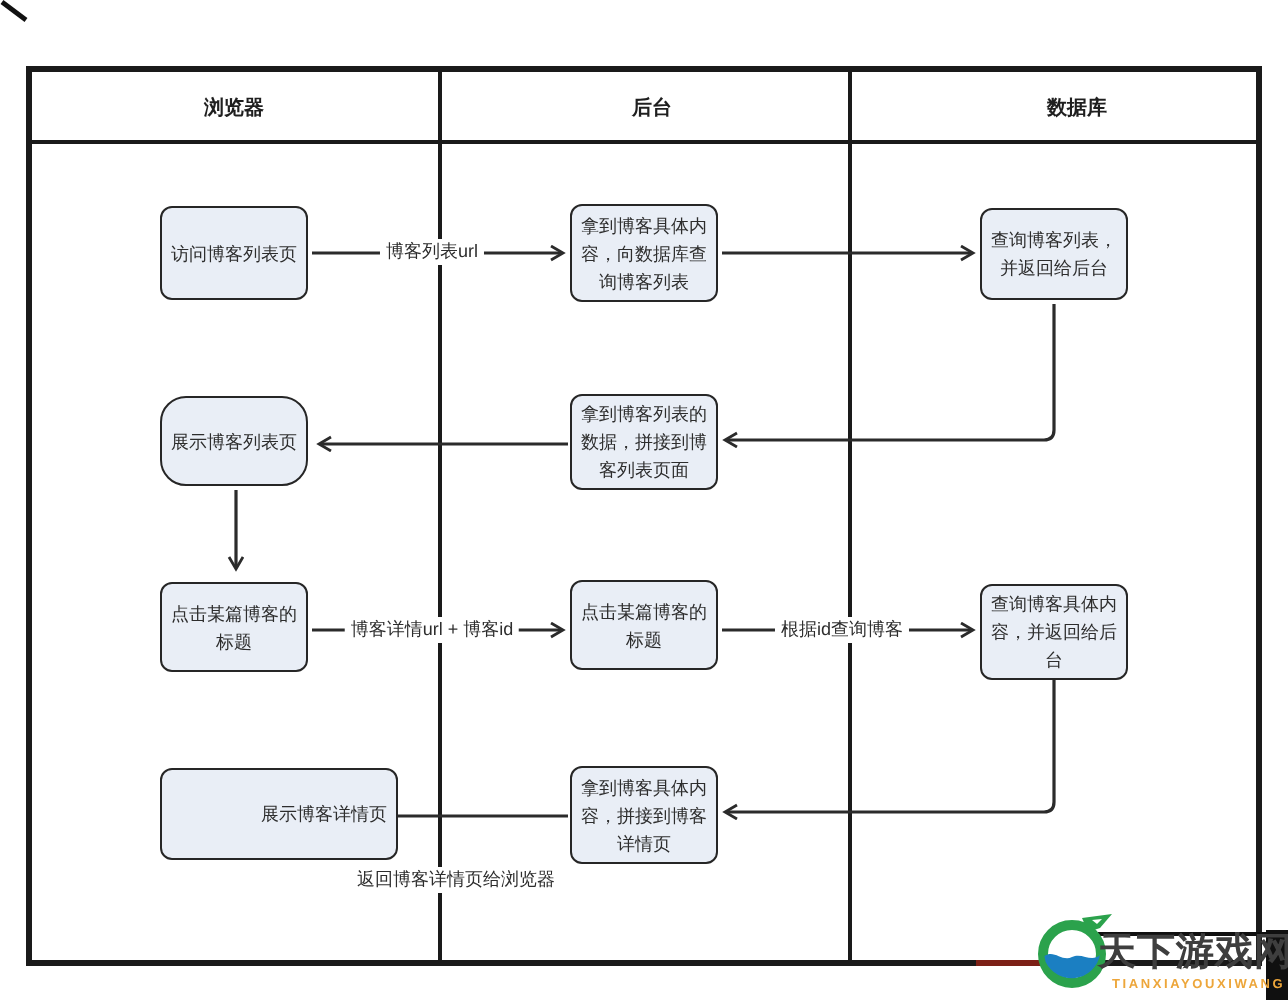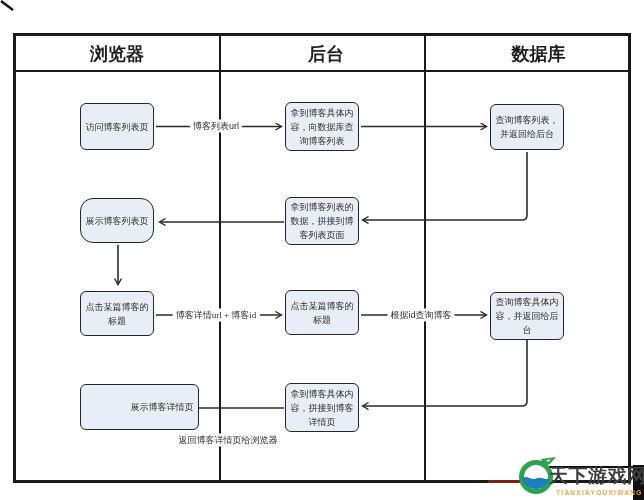--- a/index.html
+++ b/index.html
@@ -7,21 +7,21 @@
     position:relative;width:644px;height:500px;background:#ffffff;overflow:hidden;
     font-family:"Liberation Sans","DejaVu Sans",sans-serif;color:#333;
   }
   
   .frame{position:absolute;left:13px;top:33px;width:612px;height:444px;
          border:3px solid #1a1a1a;background:#fff;}
   .hline{position:absolute;left:13px;top:70px;width:618px;height:2px;background:#1a1a1a;}
   .vline{position:absolute;top:33px;width:2px;height:448px;background:#1a1a1a;}
   .v1{left:219px;} .v2{left:424px;}
   .lane-header{position:absolute;top:42px;height:24px;display:flex;align-items:center;
-               justify-content:center;font-size:18px;font-weight:bold;color:#1f1f1f;}
+               justify-content:center;font-size:10px;font-weight:bold;color:#1f1f1f;}
   .lh1{left:15px;width:204px;} .lh2{left:221px;width:210px;} .lh3{left:426px;width:203px;padding-left:11px;}
   
   .node{position:absolute;width:66px;padding:2px 3px;min-height:40px;
         background:#e9eef6;border:1.5px solid #262626;border-radius:6px;
         display:flex;align-items:center;justify-content:center;text-align:center;
         font-size:9px;line-height:14px;color:#2d2d2d;z-index:3;}
   
   .edge-label{position:absolute;transform:translate(-50%,-50%);background:#ffffff;
               padding:0 3px;font-size:9px;white-space:nowrap;color:#2d2d2d;z-index:2;}
   svg.overlay{position:absolute;left:0;top:0;z-index:1;}
@@ -64,21 +64,21 @@
       <path d="M156,315 H281" marker-end="url(#arr)"></path>
       <path d="M361,315 H486" marker-end="url(#arr)"></path>
       <path d="M527,340 V401 Q527,406 522,406 H363" marker-end="url(#arr)"></path>
       <path d="M284,408 H160" marker-end="url(#arr)"></path>
     </g>
 
     <path d="M1,1 L13,10" stroke="#111" stroke-width="2.4"></path>
   </svg>
 
   <div class="edge-label" style="left:216px;top:126px;">博客列表url</div>
-  <div class="edge-label" style="left:216px;top:315px;font-family:Liberation Serif, serif;">博客详情url + 博客id</div>
+  <div class="edge-label" style="left:216px;top:315px;">博客详情url + 博客id</div>
   <div class="edge-label" style="left:421px;top:315px;">根据id查询博客</div>
   <div class="edge-label" style="left:228px;top:408px;margin-top:32px;">返回博客详情页给浏览器</div>
 
   <div class="node" style="left:80px;top:103px;min-height:41px;">访问博客列表页</div>
   <div class="node" style="left:285px;top:102px;min-height:43px;">拿到博客具体内容，向数据库查询博客列表</div>
   <div class="node" style="left:490px;top:104px;min-height:40px;">查询博客列表，并返回给后台</div>
 
   <div class="node" style="left:80px;top:198px;min-height:39px;border-radius:13px;">展示博客列表页</div>
   <div class="node" style="left:285px;top:197px;min-height:42px;">拿到博客列表的数据，拼接到博客列表页面</div>
 

